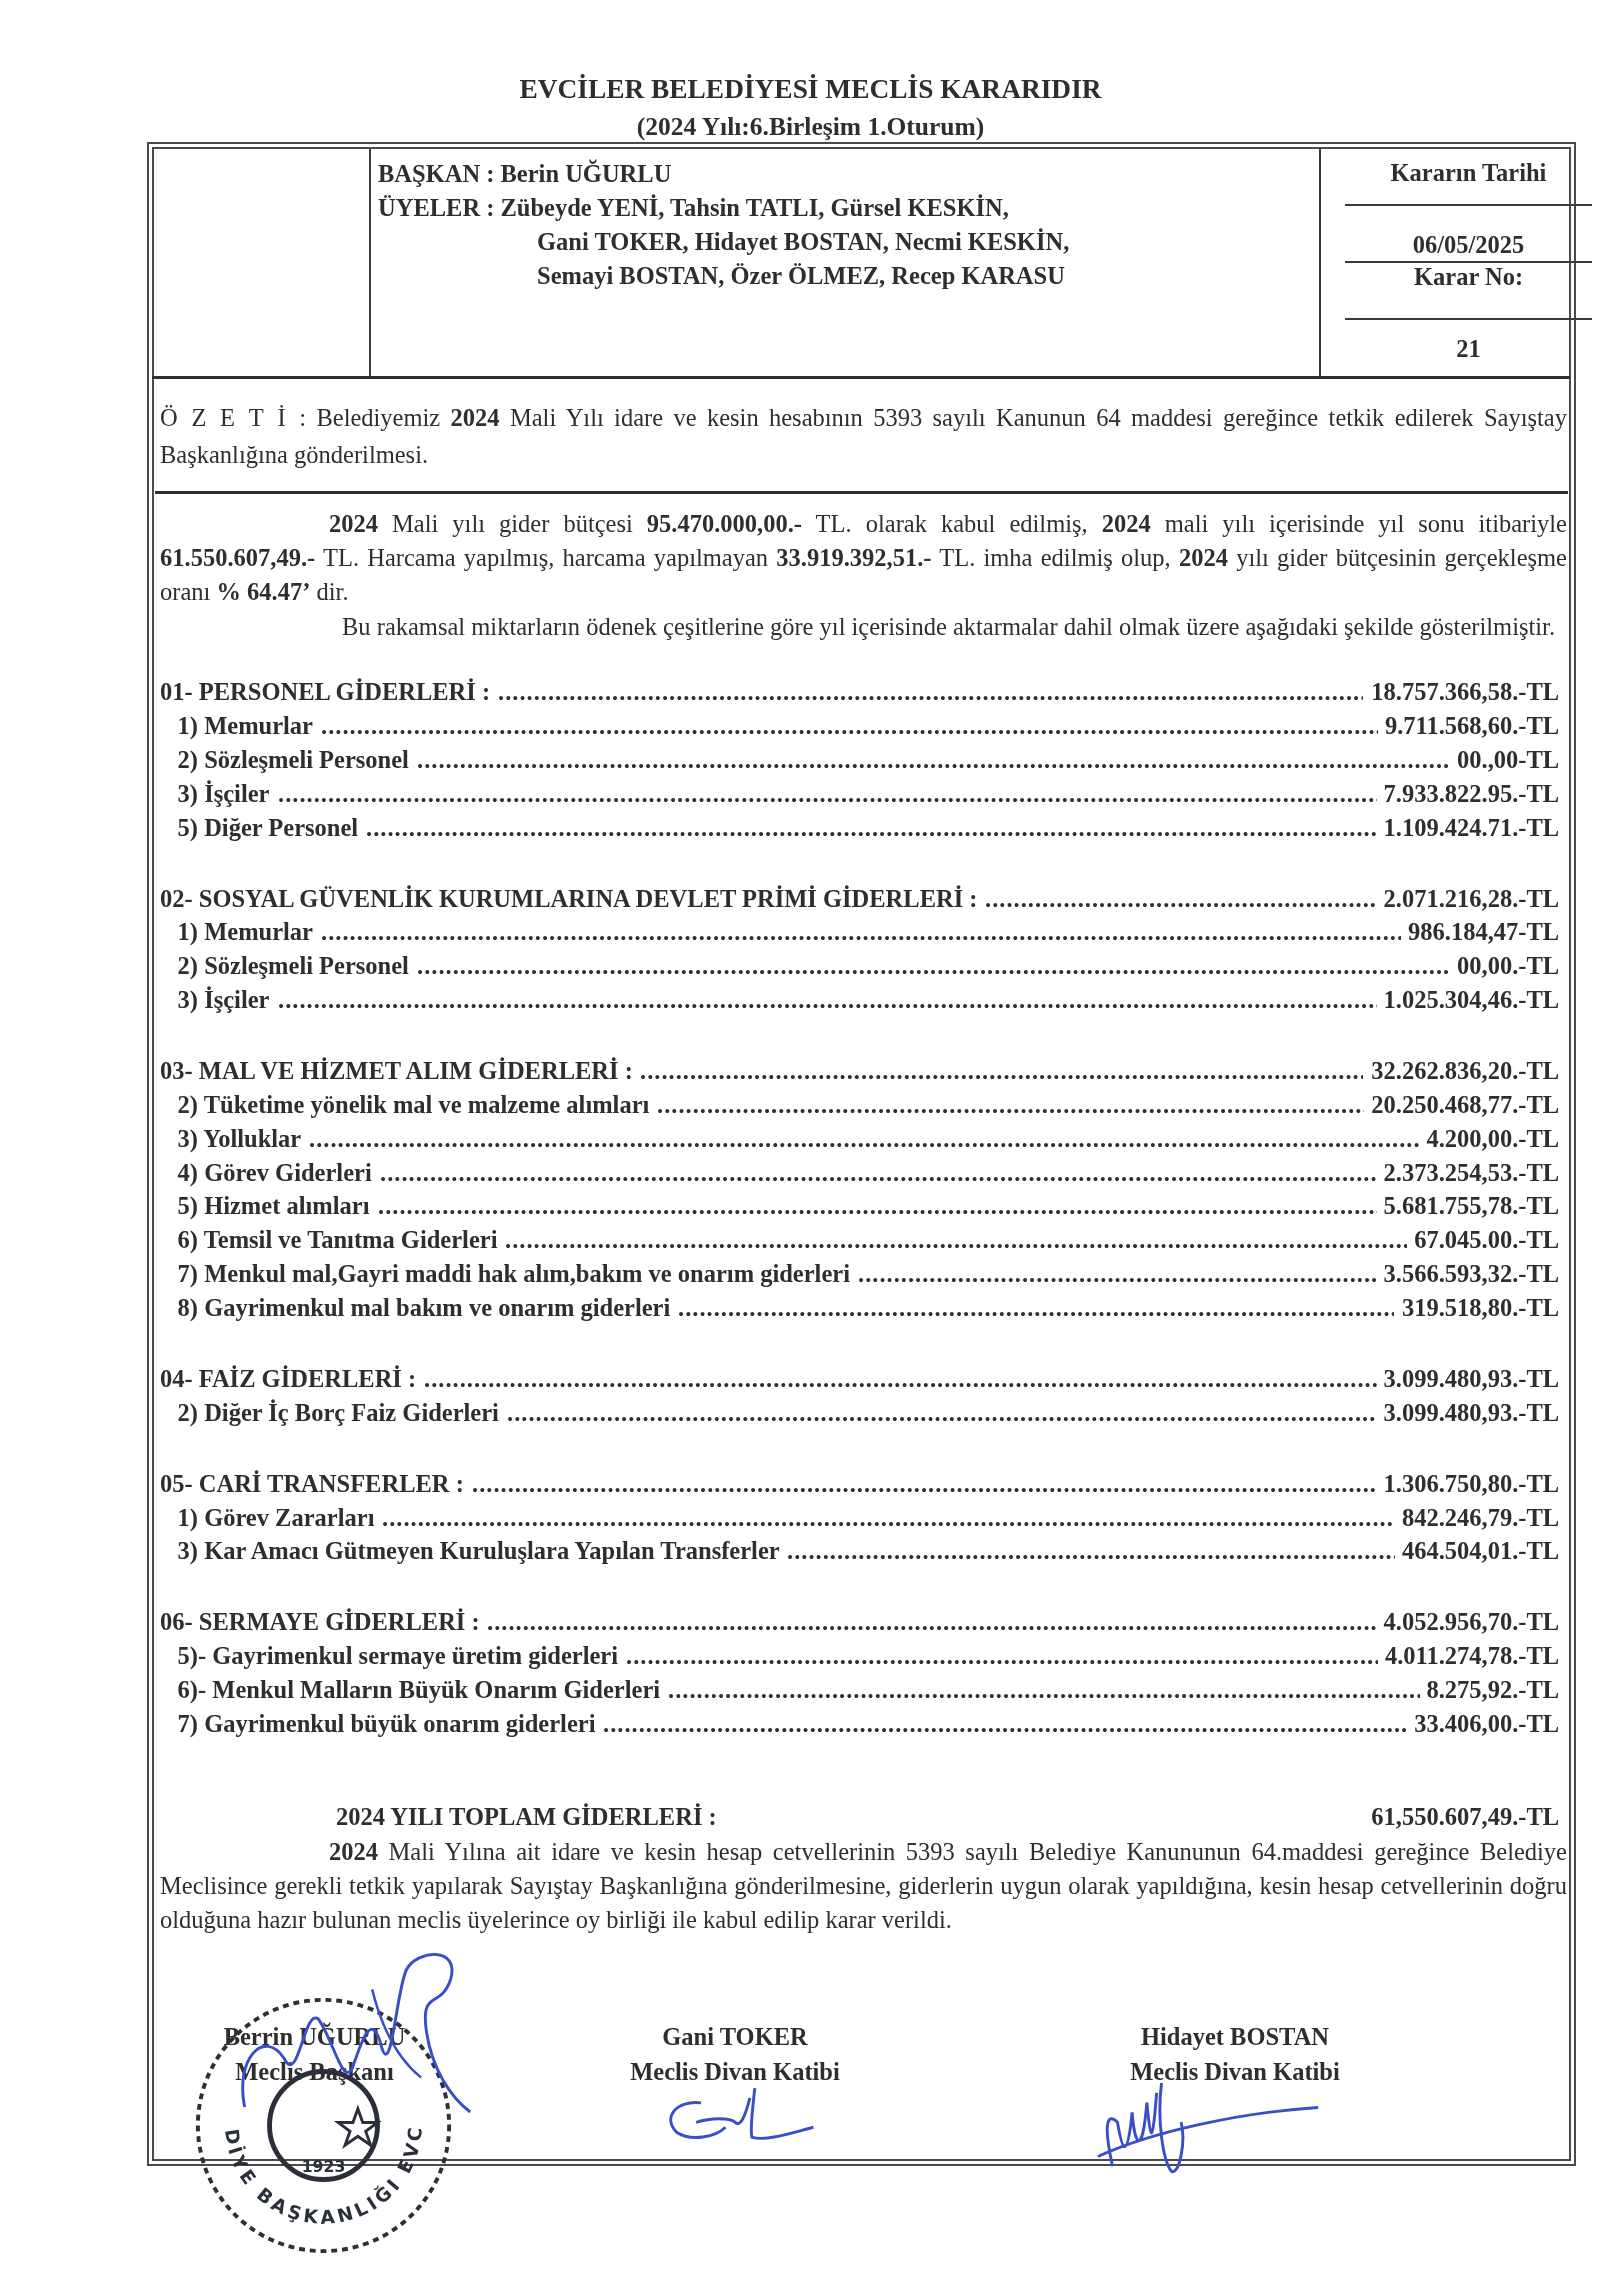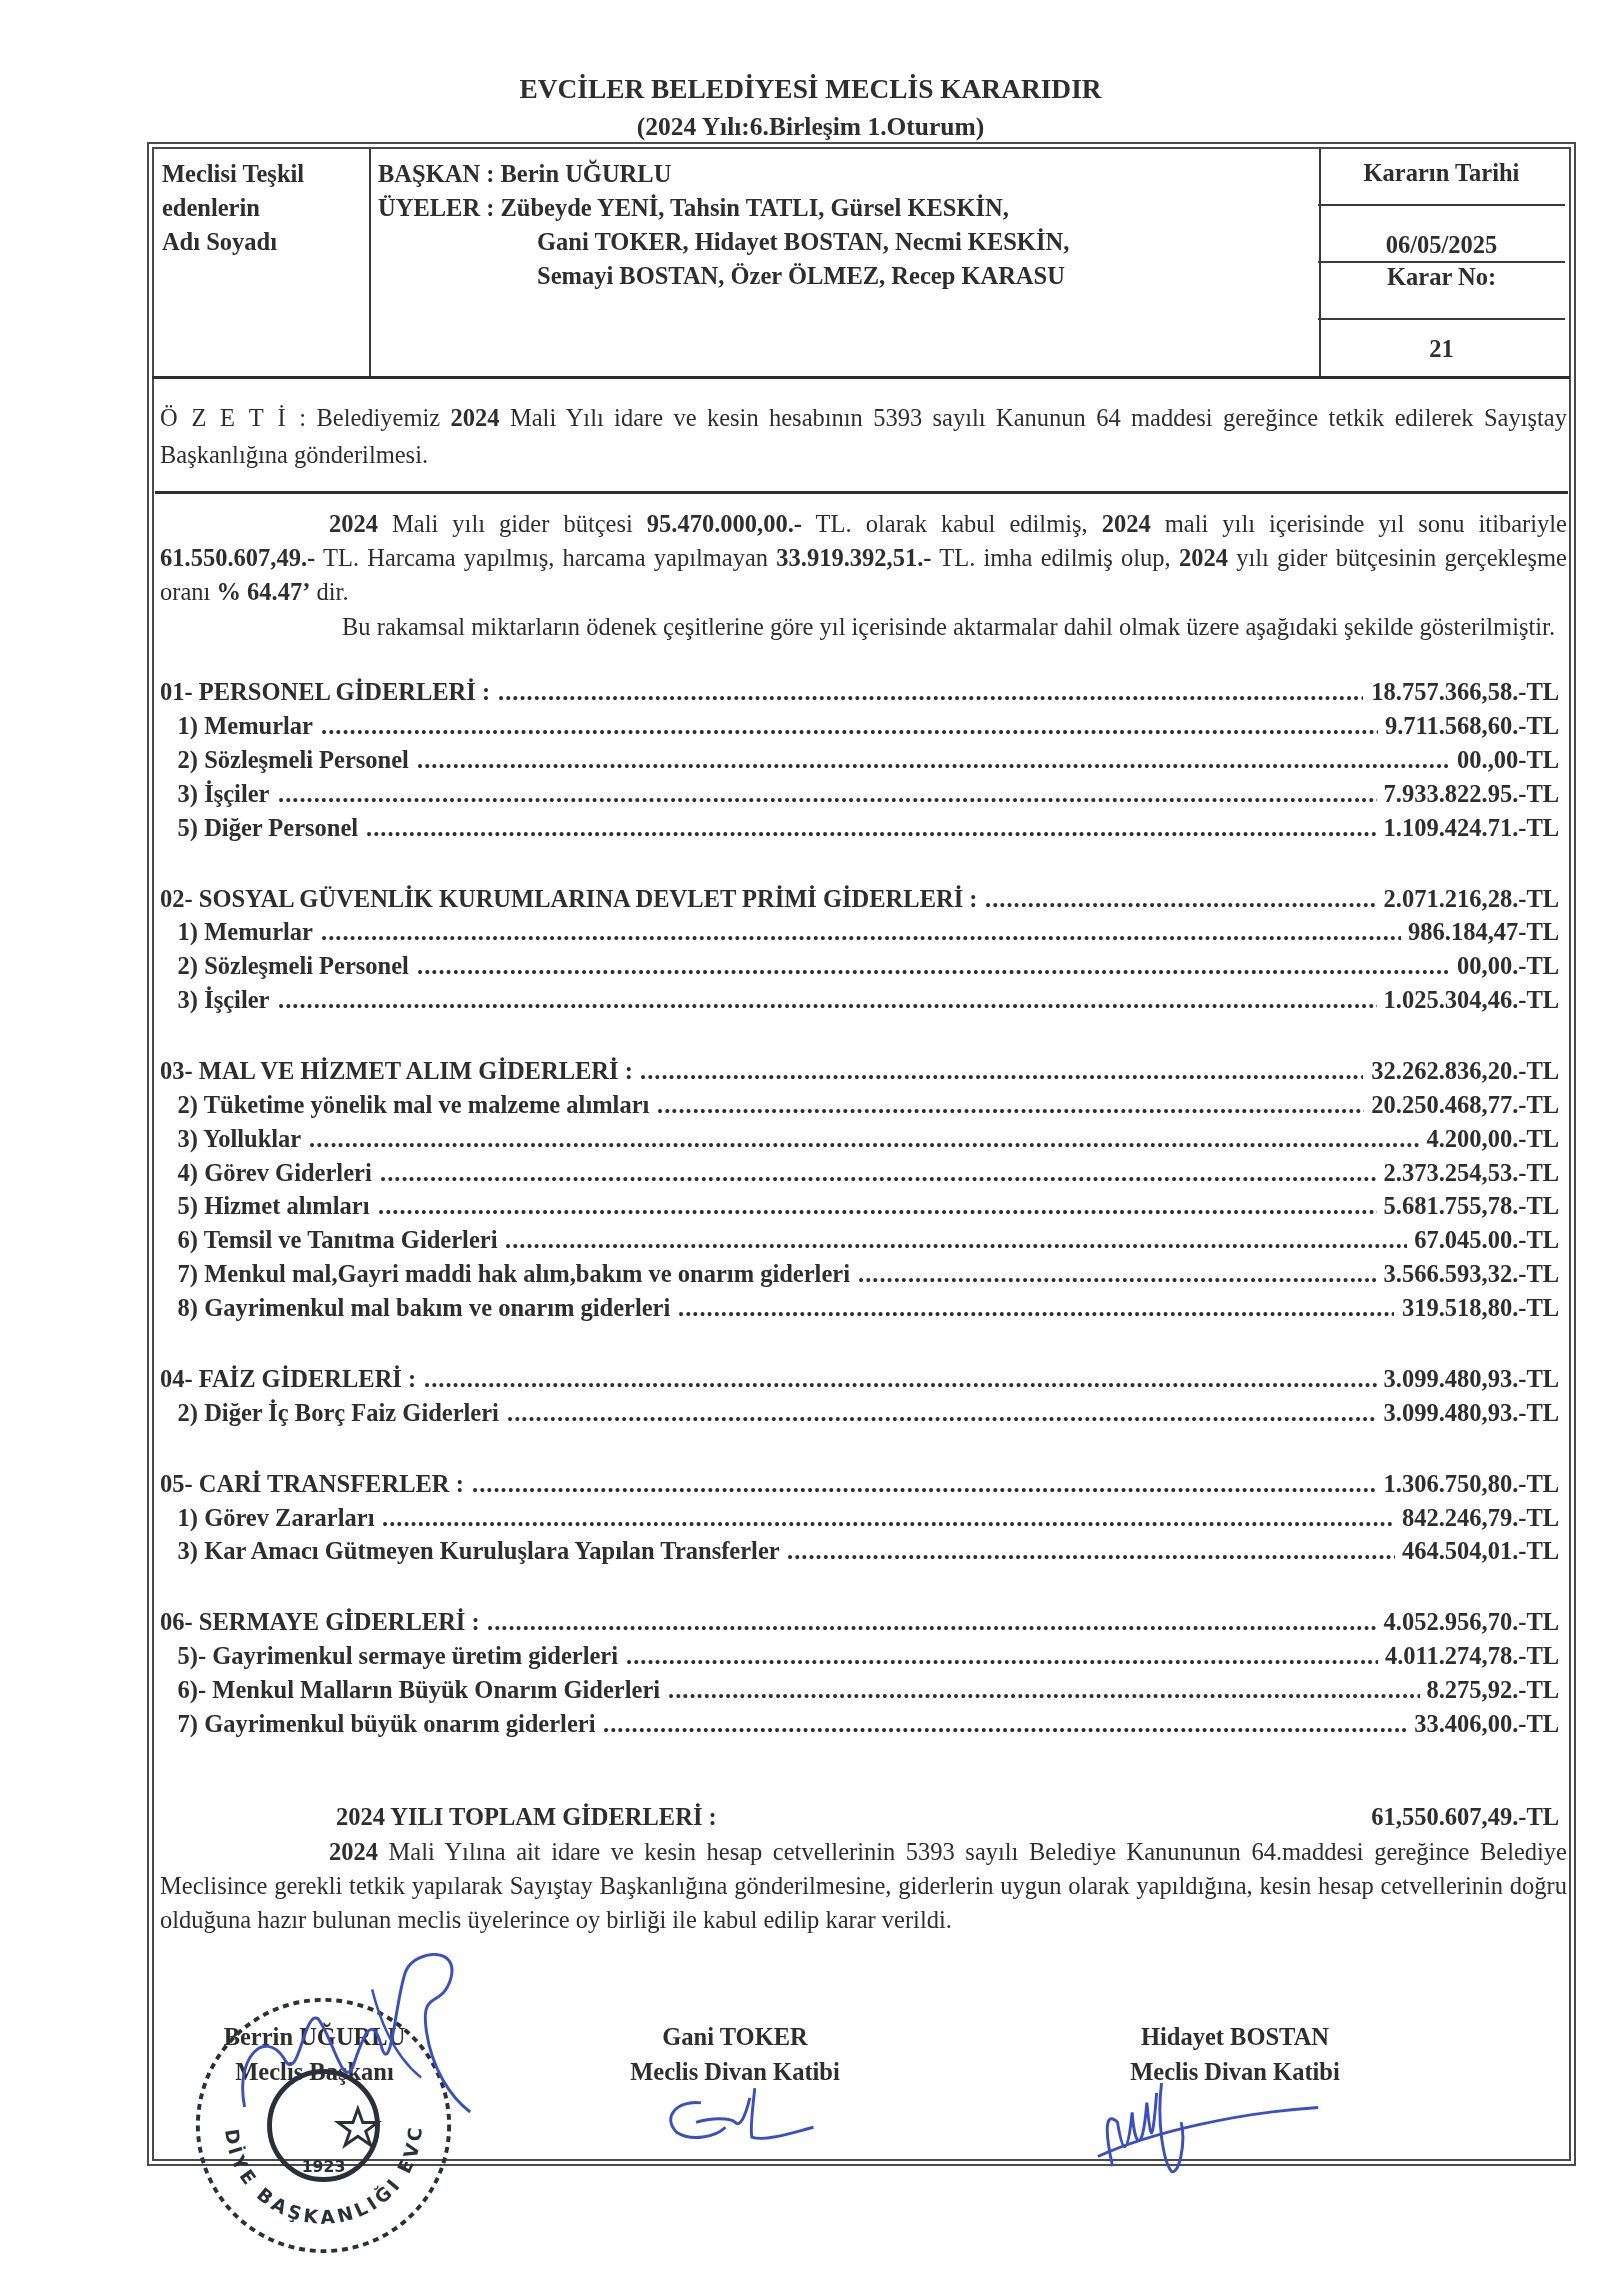--- a/index.html
+++ b/index.html
@@ -17,21 +17,21 @@
            border: 2px solid #4a4a4a; box-sizing: border-box; }
 
   
   .hdr { position: absolute; left: 155px; top: 149px; width: 1413px; height: 229px; }
   .hdr .col1 { position: absolute; left: 0; top: 0; width: 214px; height: 227px;
                font-weight: bold; font-size: 24.5px; line-height: 34px; padding: 7.8px 0 0 6.9px; box-sizing: border-box; }
   .hdr .vline1 { position: absolute; left: 214px; top: 0; width: 2px; height: 227px; background: #3a3a3a; }
   .hdr .col2 { position: absolute; left: 223px; top: 7.8px; font-weight: bold; font-size: 24.5px; line-height: 34px; }
   .hdr .col2 .indent { padding-left: 159px; display: block; }
   .hdr .vline2 { position: absolute; left: 1164px; top: 0; width: 2px; height: 227px; background: #3a3a3a; }
-  .hdr .col3 { position: absolute; left: 1163px; top: 0; width: 247px; height: 170px; }
+  .hdr .col3 { position: absolute; left: 1190px; top: 0; width: 247px; height: 170px; }
   .hdr .col3 .cell { position: absolute; left: 0; width: 247px; text-align: center; font-weight: bold; font-size: 24.5px; }
   .hdr .col3 .hline { position: absolute; left: 0; width: 247px; height: 2px; background: #3a3a3a; }
   .hdr .bottom { position: absolute; left: -2.9px; top: 227px; width: 1418px; height: 2.9px; background: #2f2f2f; }
 
   .ozet { position: absolute; left: 160px; top: 399px; width: 1407px; font-size: 24.5px; line-height: 37px; text-align: justify; }
   .ozet .lbl { letter-spacing: 13.7px; }
   .divider { position: absolute; left: 155px; top: 491px; width: 1413px; height: 2.9px; background: #2f2f2f; }
 
   .para { position: absolute; left: 160px; width: 1407px; font-size: 24.5px; line-height: 34px; text-align: justify; }
   .p1 { top: 507px; text-indent: 169px; }
@@ -54,25 +54,20 @@
 </head>
 <body>
 
 <div class="title title1">EVCİLER BELEDİYESİ MECLİS KARARIDIR</div>
 <div class="title title2">(2024 Yılı:6.Birleşim 1.Oturum)</div>
 
 <div class="frame"></div>
 <div class="frame-inner"></div>
 
 <div class="hdr">
-  <div class="col1">
-    <div>Meclisi Teşkil</div>
-    <div>edenlerin</div>
-    <div>Adı Soyadı</div>
-  </div>
   <div class="vline1"></div>
   <div class="col2">
     <div>BAŞKAN : Berin UĞURLU</div>
     <div>ÜYELER : Zübeyde YENİ, Tahsin TATLI, Gürsel KESKİN,</div>
     <div class="indent">Gani TOKER, Hidayet BOSTAN, Necmi KESKİN,</div>
     <div class="indent">Semayi BOSTAN, Özer ÖLMEZ, Recep KARASU</div>
   </div>
   <div class="vline2"></div>
   <div class="col3">
     <div class="cell" style="top:9.8px;">Kararın Tarihi</div>

